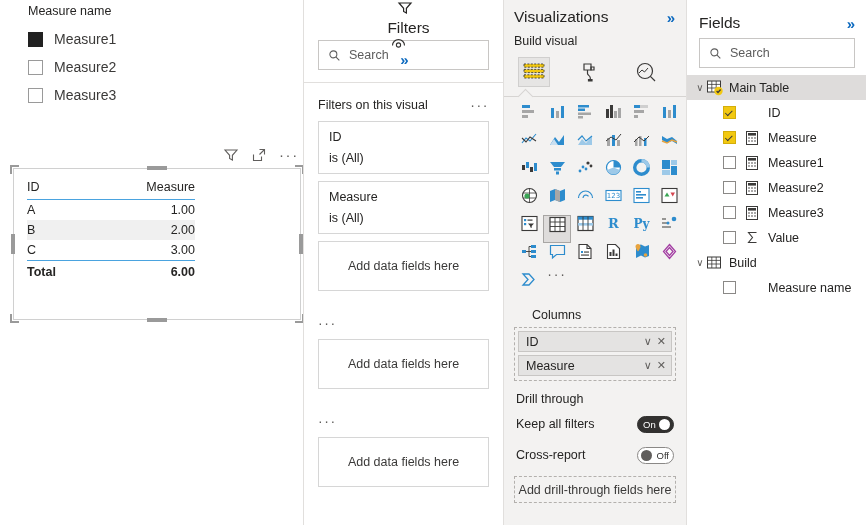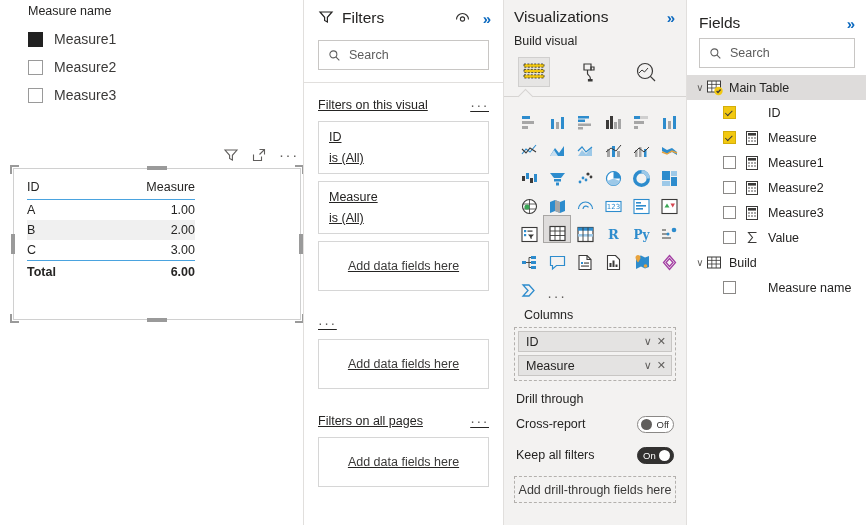--- a/index.html
+++ b/index.html
@@ -56,27 +56,27 @@
     border: 1px solid #c8c6c4; background: #fff; height: 30px; padding: 0 9px; cursor: text;
   }
   .search-ph { color: #5c5c5c; font-size: 12.5px; }
 
   
   .filters {
     flex: 0 0 201px; width: 201px; height: 525px; background: #fff;
     border-left: 1px solid #e1dfdd; border-right: 1px solid #e1dfdd;
     position: relative;
   }
-  .filters-head { display: flex; align-items: center; height: 36px; padding: 0 12px 0 14px; }
+  .filters-head { display: flex; align-items: center; height: 36px; padding: 0 12px 0 14px; flex-direction: column; }
   .filters-head .pane-title { margin-left: 8px; }
   .filters-head .spacer { flex: 1; }
   .eye-ico { margin-right: 13px; cursor: pointer; }
   .filters-search { margin: 4px 14px 0 14px; }
   .filters-sep { height: 1px; background: #e1dfdd; margin-top: 12px; }
-  .filter-group { padding: 0 14px; text-decoration: underline; }
+  .filter-group { padding: 0 14px; }
   .fg-head { display: flex; align-items: center; height: 32px; margin-top: 6px; }
   .fg-title { font-size: 12.5px; color: #252423; flex: 1; }
   .fg-dots { color: #605e5c; letter-spacing: 1.6px; font-size: 14px; line-height: 8px; cursor: pointer; }
   .filter-card {
     border: 1px solid #d6d6d6; background: #fff; padding: 8px 10px; margin-bottom: 7px; cursor: pointer;
   }
   .fc-field { font-size: 12.5px; color: #252423; }
   .fc-cond { font-size: 12.5px; color: #252423; margin-top: 7px; }
   .drop-card {
     border: 1px solid #d6d6d6; background: #fff; height: 50px;
@@ -96,25 +96,25 @@
   .viz-tab { width: 32px; height: 30px; display: flex; align-items: center; justify-content: center; cursor: pointer; }
   .viz-tab.sel { background: #e6e5e4; border: 1px solid #d0cfce; }
   .tab-underline { position: relative; height: 1px; background: #d6d4d2; margin: 5px 0 0 0; }
   .tab-underline::after {
     content: ""; position: absolute; left: 16px; top: -5px; width: 10px; height: 10px;
     background: #f3f2f1; border-left: 1px solid #d6d4d2; border-top: 1px solid #d6d4d2;
     transform: rotate(45deg);
   }
 
   .ico-grid { display: grid; grid-template-columns: repeat(6, 28px); gap: 0; padding: 6px 0 0 11px; }
-  .ico-cell { width: 28px; height: 28px; display: flex; align-items: flex-end; justify-content: center; cursor: pointer; }
+  .ico-cell { width: 28px; height: 28px; display: flex; align-items: flex-start; justify-content: center; cursor: pointer; }
   .ico-cell.sel { background: #dedcdb; border: 1px solid #a8a6a4; }
   .ico-cell svg { display: block; }
 
-  .well-label { font-size: 12.5px; color: #252423; padding: 9px 0 5px 20px; }
+  .well-label { font-size: 12.5px; color: #252423; padding: 9px 0 5px 28px; }
   .well { border: 1px dashed #b3b0ad; margin: 0 10px; padding: 3px 3px 1px 3px; background: #f3f2f1; }
   .chip {
     display: flex; align-items: center; height: 21px; background: #e4e3e2;
     border: 1px solid #c8c6c4; margin-bottom: 3px; padding: 0 5px 0 7px; cursor: pointer;
   }
   .chip-name { flex: 1; font-size: 12.5px; color: #252423; }
   .chip-ico { color: #605e5c; font-size: 11px; margin-left: 5px; cursor: pointer; }
 
   .dt-title { font-size: 12.5px; color: #252423; padding: 11px 0 0 12px; }
   .dt-row { display: flex; align-items: center; height: 26px; padding: 0 12px 0 12px; margin-top: 5px; }
@@ -282,21 +282,20 @@
 
     <div class="filter-group">
       <div class="fg-head">
         <span class="fg-dots">···</span>
       </div>
       <div class="drop-card">Add data fields here</div>
     </div>
 
     <div class="filter-group">
       <div class="fg-head">
-        <span class="fg-title">Filters on all pages</span>
         <span class="fg-dots">···</span>
       </div>
       <div class="drop-card">Add data fields here</div>
     </div>
   </div>
 
   <div class="viz">
     <div class="viz-head">
       <span class="pane-title">Visualizations</span>
       <span class="spacer"></span>
@@ -611,31 +610,31 @@
       </div>
       <div class="chip">
         <span class="chip-name">Measure</span>
         <span class="chip-ico">∨</span>
         <span class="chip-ico">✕</span>
       </div>
     </div>
 
     <div class="dt-title">Drill through</div>
     <div class="dt-row">
+      <span class="dt-label">Keep all filters</span>
+      <span class="toggle on">
+        <span class="knob"></span>
+        <span class="tl">On</span>
+      </span>
+    </div>
+    <div class="dt-row">
       <span class="dt-label">Cross-report</span>
       <span class="toggle off">
         <span class="knob"></span>
         <span class="tl">Off</span>
-      </span>
-    </div>
-    <div class="dt-row">
-      <span class="dt-label">Keep all filters</span>
-      <span class="toggle on">
-        <span class="knob"></span>
-        <span class="tl">On</span>
       </span>
     </div>
     <div class="dt-drop">Add drill-through fields here</div>
   </div>
 
   <div class="fields">
     <div class="fields-head">
       <span class="pane-title">Fields</span>
       <span class="spacer"></span>
       <span class="collapse-chev">»</span>

